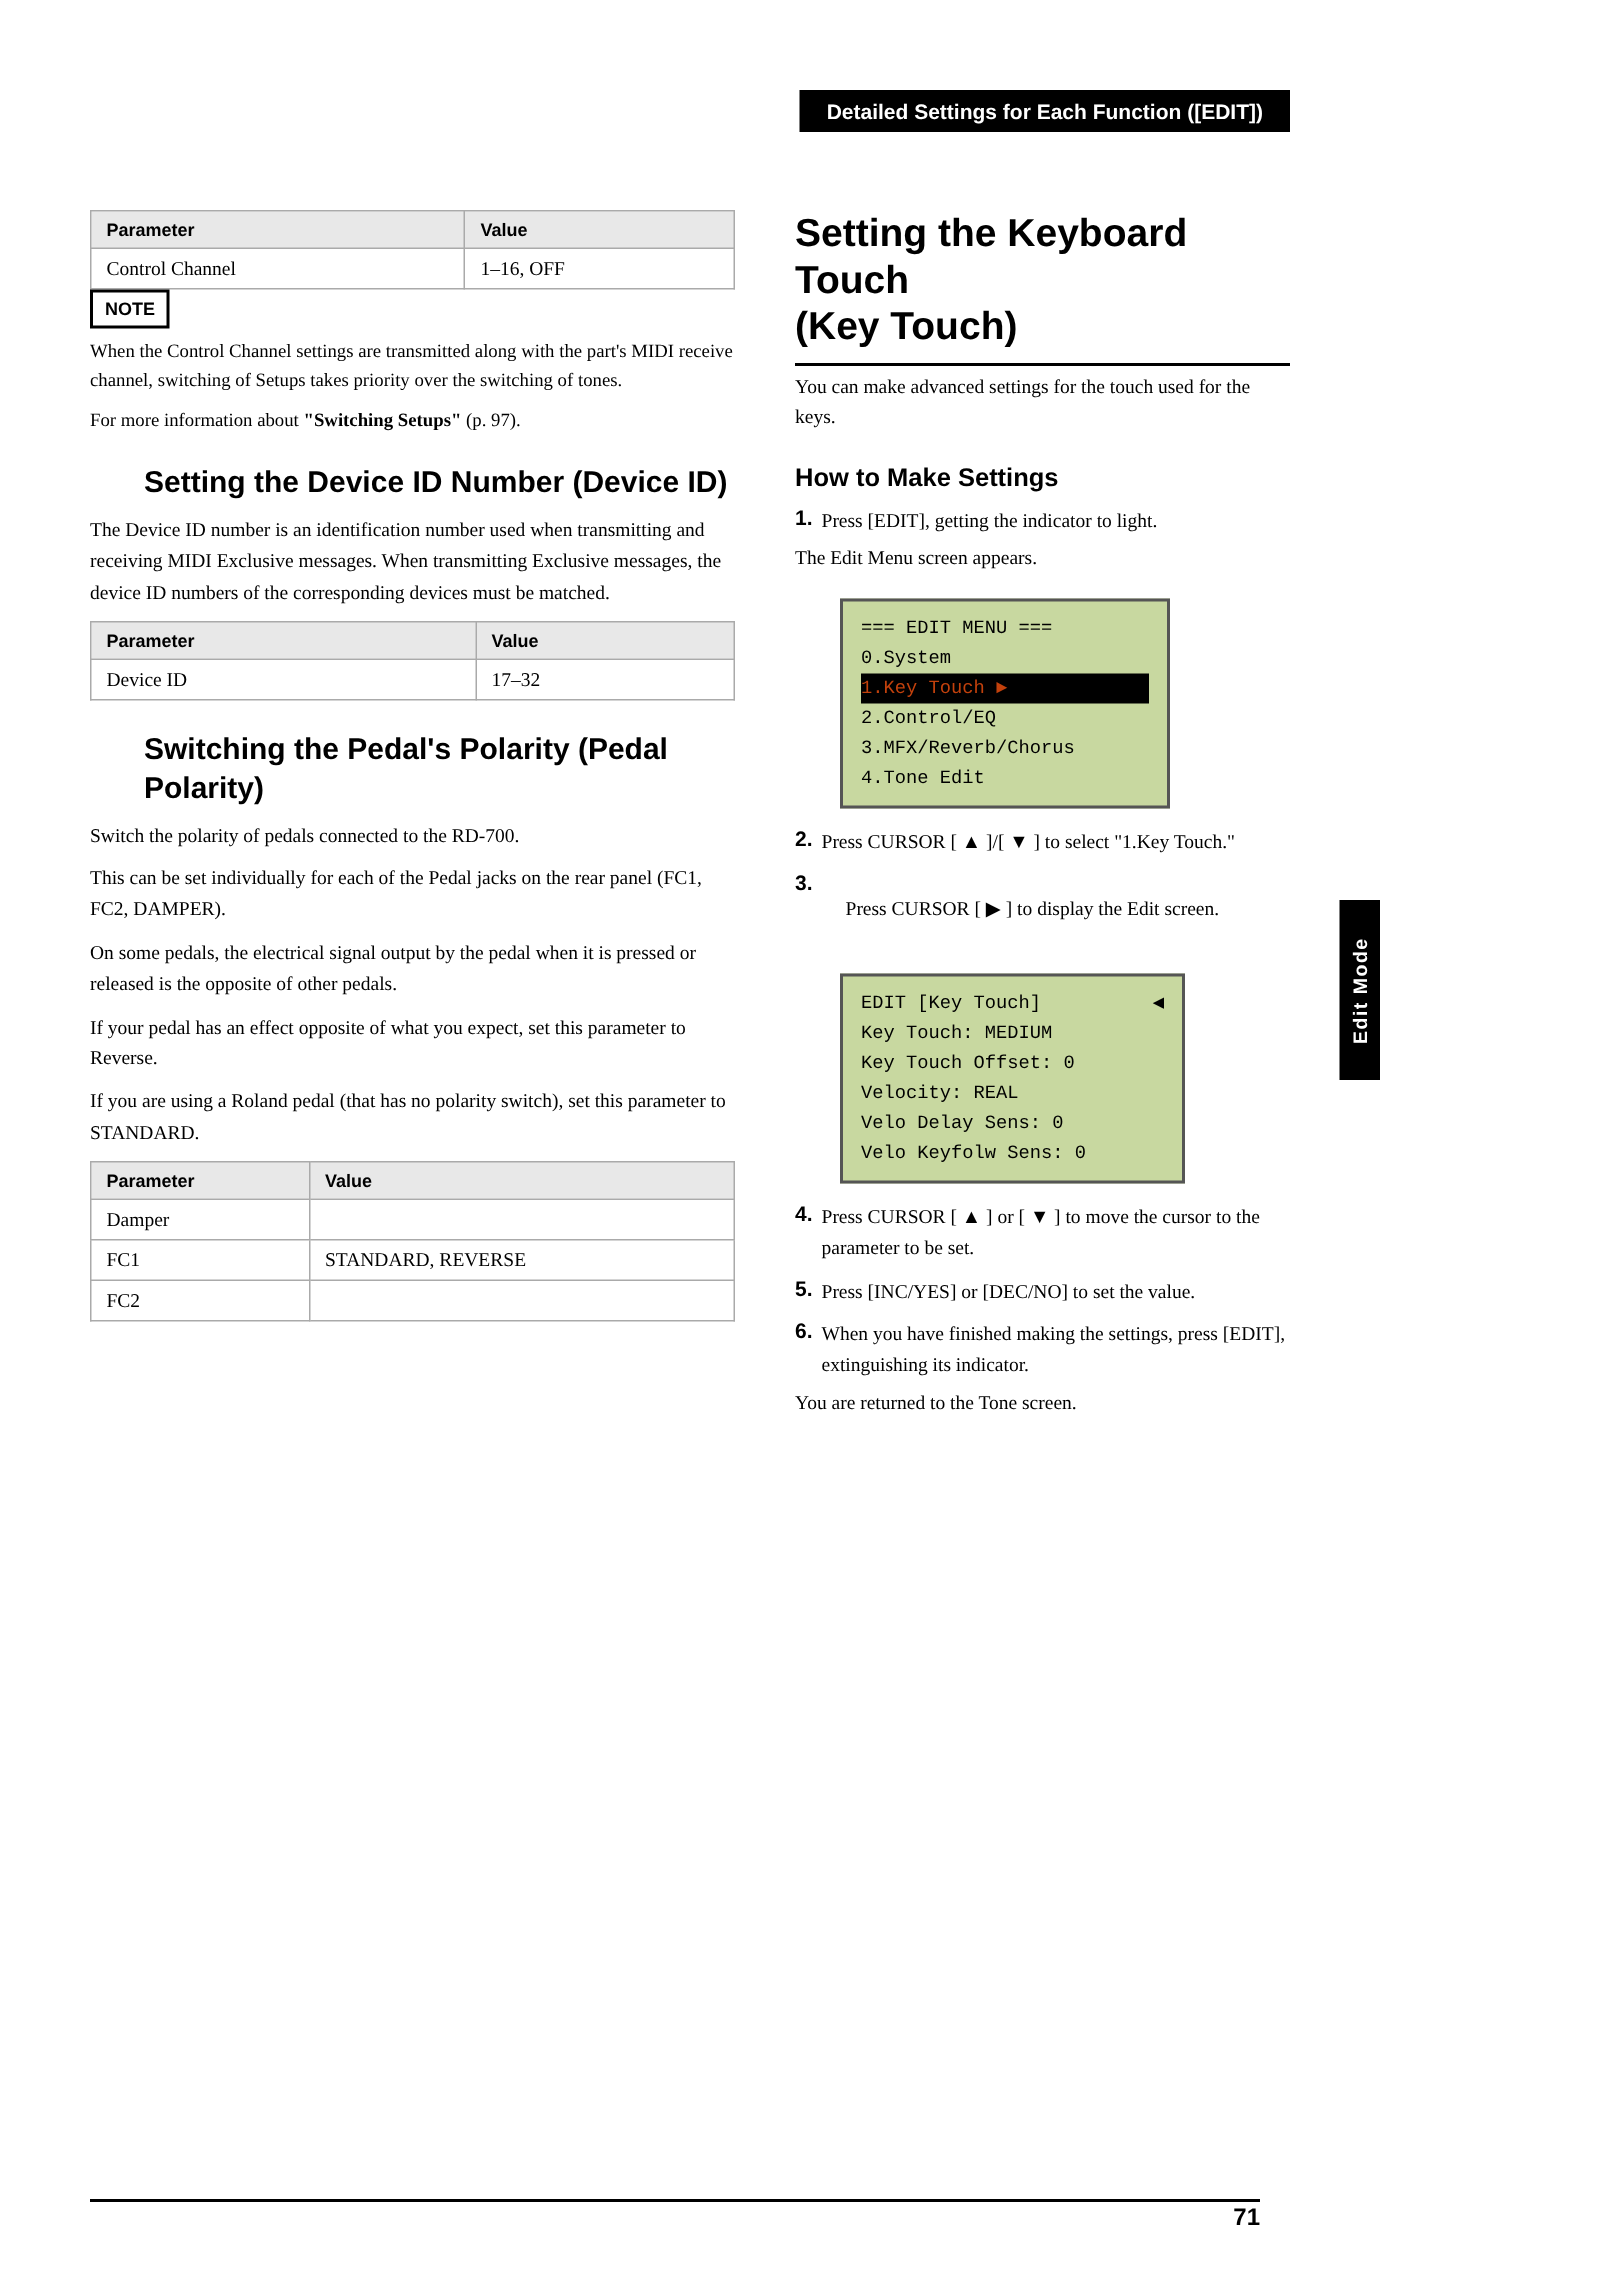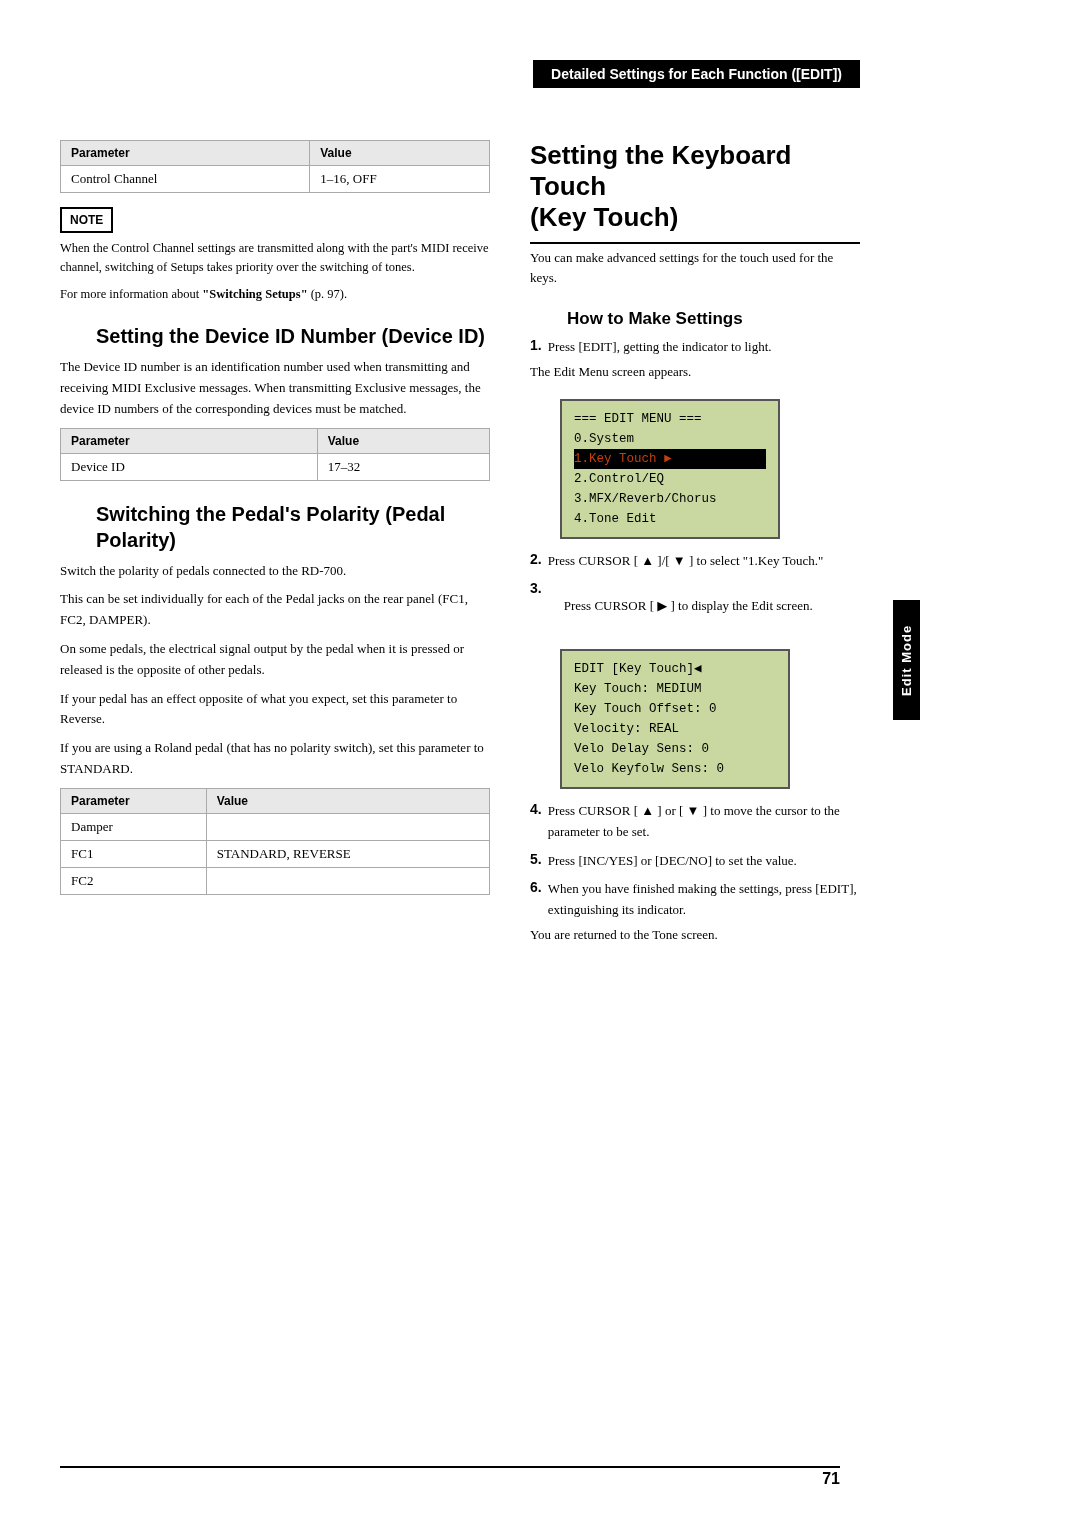--- a/index.html
+++ b/index.html
@@ -40,21 +40,20 @@
       width: 430px;
       flex-shrink: 0;
     }
     .right-col {
       flex: 1;
     }
     
     .param-table {
       width: 100%;
       border-collapse: collapse;
-      margin-bottom: 14px;
       font-size: 13px;
       padding-left: 40px;
     }
     .param-table th {
       background: #e8e8e8;
       border: 1px solid #aaa;
       padding: 5px 10px;
       font-weight: bold;
       font-family: Arial, sans-serif;
       font-size: 12px;
@@ -89,21 +88,20 @@
       margin-top: 20px;
       line-height: 1.3;
       margin-left: 36px;
     }
     .sub-heading {
       font-size: 17px;
       font-weight: bold;
       font-family: Arial, sans-serif;
       margin-bottom: 8px;
       margin-top: 20px;
-      margin-left: 37px;
     }
     .body-text {
       font-size: 13px;
       line-height: 1.6;
       margin-bottom: 8px;
     }
     
     .right-heading {
       font-size: 26px;
       font-weight: bold;
@@ -144,20 +142,22 @@
       font-size: 12.5px;
       padding: 8px 12px;
       margin: 8px 0 12px 30px;
       display: inline-block;
       min-width: 230px;
       line-height: 1.6;
       color: #000;
     }
     .lcd2-title {
       display: flex;
+      justify-content: space-between;
+      gap: 34px;
     }
     
     .side-tab {
       position: absolute;
       right: 0;
       top: 600px;
       background: #000;
       color: #fff;
       writing-mode: vertical-rl;
       transform: rotate(180deg);

